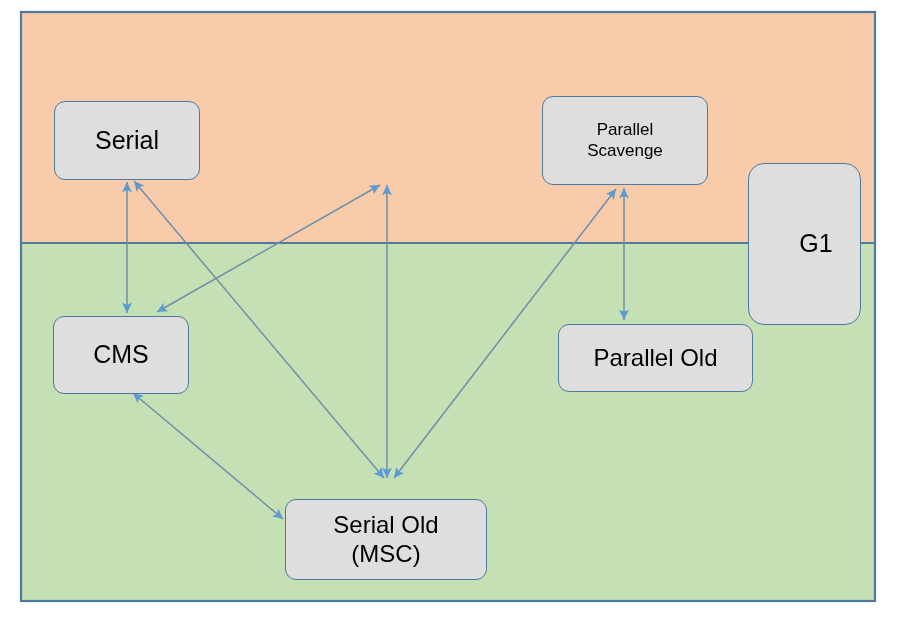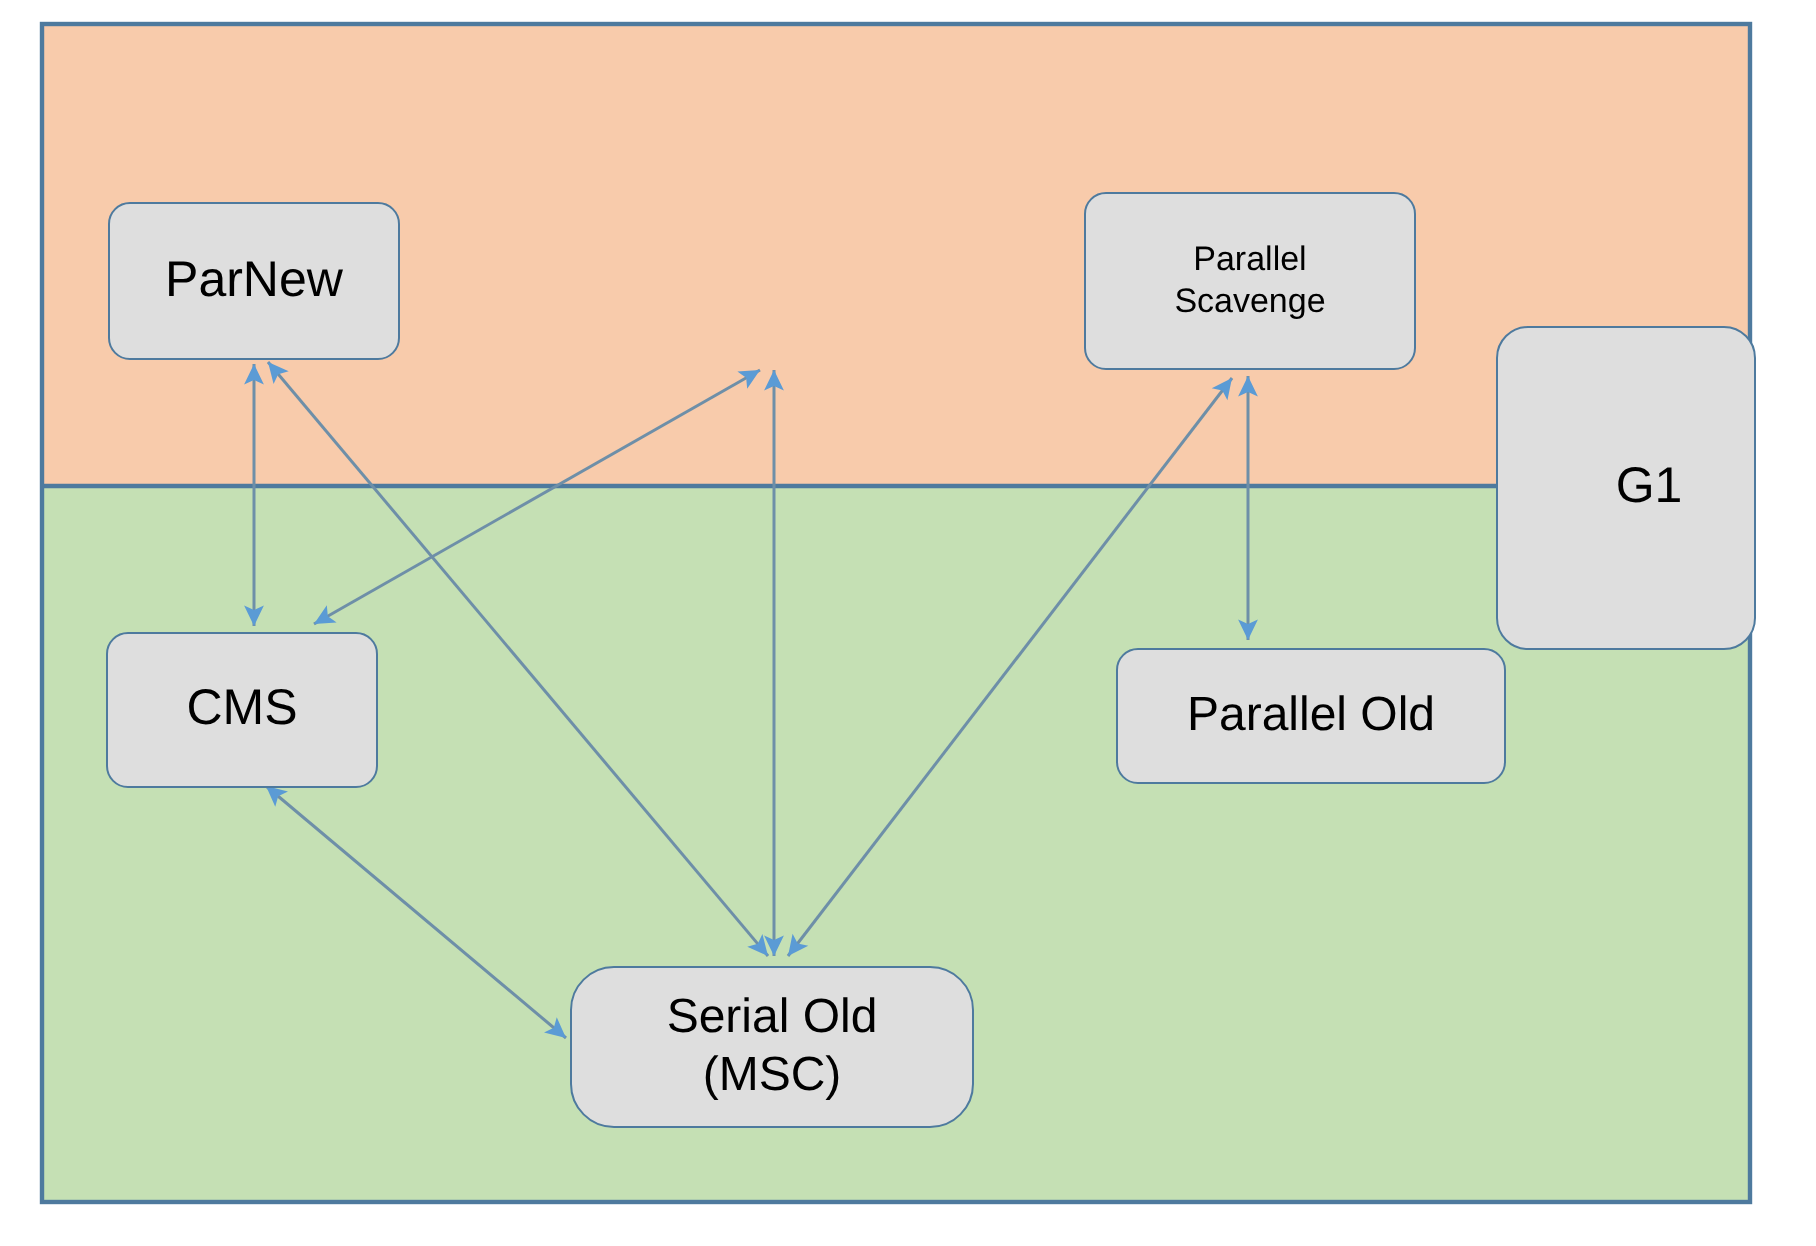--- a/index.html
+++ b/index.html
@@ -44,24 +44,24 @@
     font-family: "Liberation Sans", sans-serif;
   }
   .node-label {
     display: block;
     white-space: pre-line;
     padding: 0 6px;
   }
   .node-serial      { left: 54px;  top: 101px; width: 146px; height: 79px;  font-size: 25px; }
   .node-parnew      { left: 317px; top: 113px; width: 140px; height: 70px;  font-size: 25px; }
   .node-pscavenge   { left: 542px; top: 96px;  width: 166px; height: 89px;  font-size: 17px; }
-  .node-g1          { left: 748px; top: 163px; width: 130px; height: 162px; font-size: 25px; border-radius: 16px; padding-left: 23px; }
+  .node-g1          { left: 748px; top: 163px; width: 113px; height: 162px; font-size: 25px; border-radius: 16px; padding-left: 23px; }
   .node-cms         { left: 53px;  top: 316px; width: 136px; height: 78px;  font-size: 25px; }
   .node-parallelold { left: 541px; top: 324px; width: 195px; height: 68px;  font-size: 24px; margin-left: 17px; }
-  .node-serialold   { left: 285px; top: 483px; width: 202px; height: 81px;  font-size: 24px; border-radius: 22px; }
+  .node-serialold   { left: 285px; top: 499px; width: 202px; height: 81px;  font-size: 24px; }
 </style>
 </head>
 <body>
 
 <div id="diagram-root">
 
   <svg class="svg-layer" viewBox="0 0 908 623" width="908" height="623" xmlns="http://www.w3.org/2000/svg">
     <defs>
       <marker id="ah-start" markerWidth="9" markerHeight="9" refX="7.4" refY="4.5" orient="auto-start-reverse" markerUnits="strokeWidth">
         <path d="M 7.4 4.5 L 0.6 1.2 L 2.1 4.5 L 0.6 7.8 Z" fill="#5B9BD5"></path>
@@ -83,21 +83,21 @@
       <line x1="134" y1="181" x2="384" y2="478" marker-start="url(#ah-start)" marker-end="url(#ah-end)"></line>
       <line x1="387" y1="185" x2="387" y2="478" marker-start="url(#ah-start)" marker-end="url(#ah-end)"></line>
       <line x1="380" y1="185" x2="157" y2="312" marker-start="url(#ah-start)" marker-end="url(#ah-end)"></line>
       <line x1="624" y1="188" x2="624" y2="320" marker-start="url(#ah-start)" marker-end="url(#ah-end)"></line>
       <line x1="616" y1="189" x2="394" y2="478" marker-start="url(#ah-start)" marker-end="url(#ah-end)"></line>
       <line x1="133" y1="393" x2="283" y2="519" marker-start="url(#ah-start)" marker-end="url(#ah-end)"></line>
     </g>
   </svg>
 
   <div class="node node-serial">
-    <span class="node-label">ParNew</span>
+    <span class="node-label">Serial</span>
   </div>
 
 
   <div class="node node-pscavenge">
     <span class="node-label">Parallel
 Scavenge</span>
   </div>
 
   <div class="node node-g1">
     <span class="node-label">G1</span>

